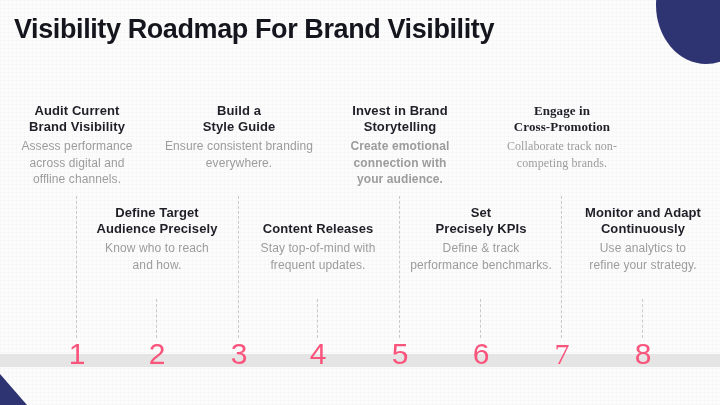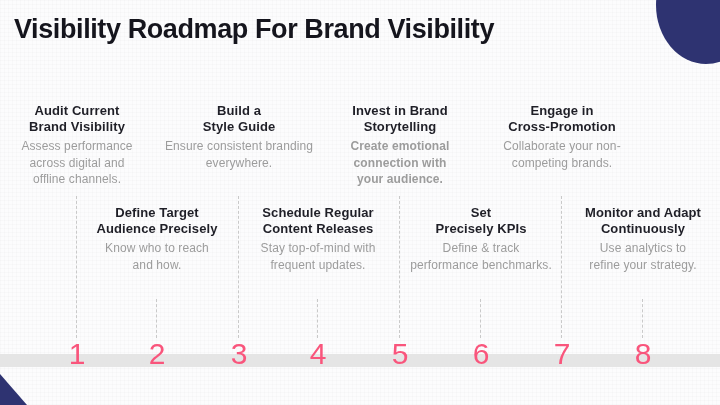--- a/index.html
+++ b/index.html
@@ -47,21 +47,21 @@
   .s5 .step-desc{width:110px;font-weight:bold;}
   .s6 .step-desc{width:148px;}
   .s7 .step-desc{width:134px;}
   .s8 .step-desc{width:114px;}
   .num{
     position:absolute;top:338px;width:64px;transform:translateX(-50%);
     text-align:center;font-size:30px;line-height:32px;font-weight:500;color:#f9557c;
   }
   
   .c1{left:77px;} .c2{left:157px;} .c3{left:239px;} .c4{left:318px;}
-  .c5{left:400px;} .c6{left:481px;} .c7{left:562px;} .c8{left:643px;}
+  .c5{left:400px;} .c6{left:481px;} .c7{left:562px;font-family:Liberation Serif, serif;} .c8{left:643px;}
 </style>
 </head>
 <body>
 
 <div class="slide">
 
   <div class="corner-tr"></div>
   <div class="corner-bl"></div>
 
   <h1 class="slide-title">Visibility Roadmap For Brand Visibility</h1>
@@ -72,34 +72,34 @@
   </div>
   <div class="step row-bot s2 c2">
     <div class="step-title"><span>Define Target</span><br><span>Audience Precisely</span></div>
     <div class="step-desc">Know who to reach and how.</div>
   </div>
   <div class="step row-top s3 c3">
     <div class="step-title"><span>Build a</span><br><span>Style Guide</span></div>
     <div class="step-desc">Ensure consistent branding everywhere.</div>
   </div>
   <div class="step row-bot s4 c4">
-    <div class="step-title"><span>Schedule Regular</span><br><span>Content Releases</span></div>
+    <div class="step-title"><br><span>Content Releases</span></div>
     <div class="step-desc">Stay top-of-mind with frequent updates.</div>
   </div>
   <div class="step row-top s5 c5">
     <div class="step-title"><span>Invest in Brand</span><br><span>Storytelling</span></div>
     <div class="step-desc">Create emotional connection with your audience.</div>
   </div>
   <div class="step row-bot s6 c6">
     <div class="step-title"><span>Set</span><br><span>Precisely KPIs</span></div>
     <div class="step-desc">Define &amp; track performance benchmarks.</div>
   </div>
   <div class="step row-top s7 c7">
     <div class="step-title"><span>Engage in</span><br><span>Cross-Promotion</span></div>
-    <div class="step-desc">Collaborate your non-competing brands.</div>
+    <div class="step-desc">Collaborate track non-competing brands.</div>
   </div>
   <div class="step row-bot s8 c8">
     <div class="step-title"><span>Monitor and Adapt</span><br><span>Continuously</span></div>
     <div class="step-desc">Use analytics to refine your strategy.</div>
   </div>
 
   <div class="vline long  c1"></div>
   <div class="vline short c2"></div>
   <div class="vline long  c3"></div>
   <div class="vline short c4"></div>

